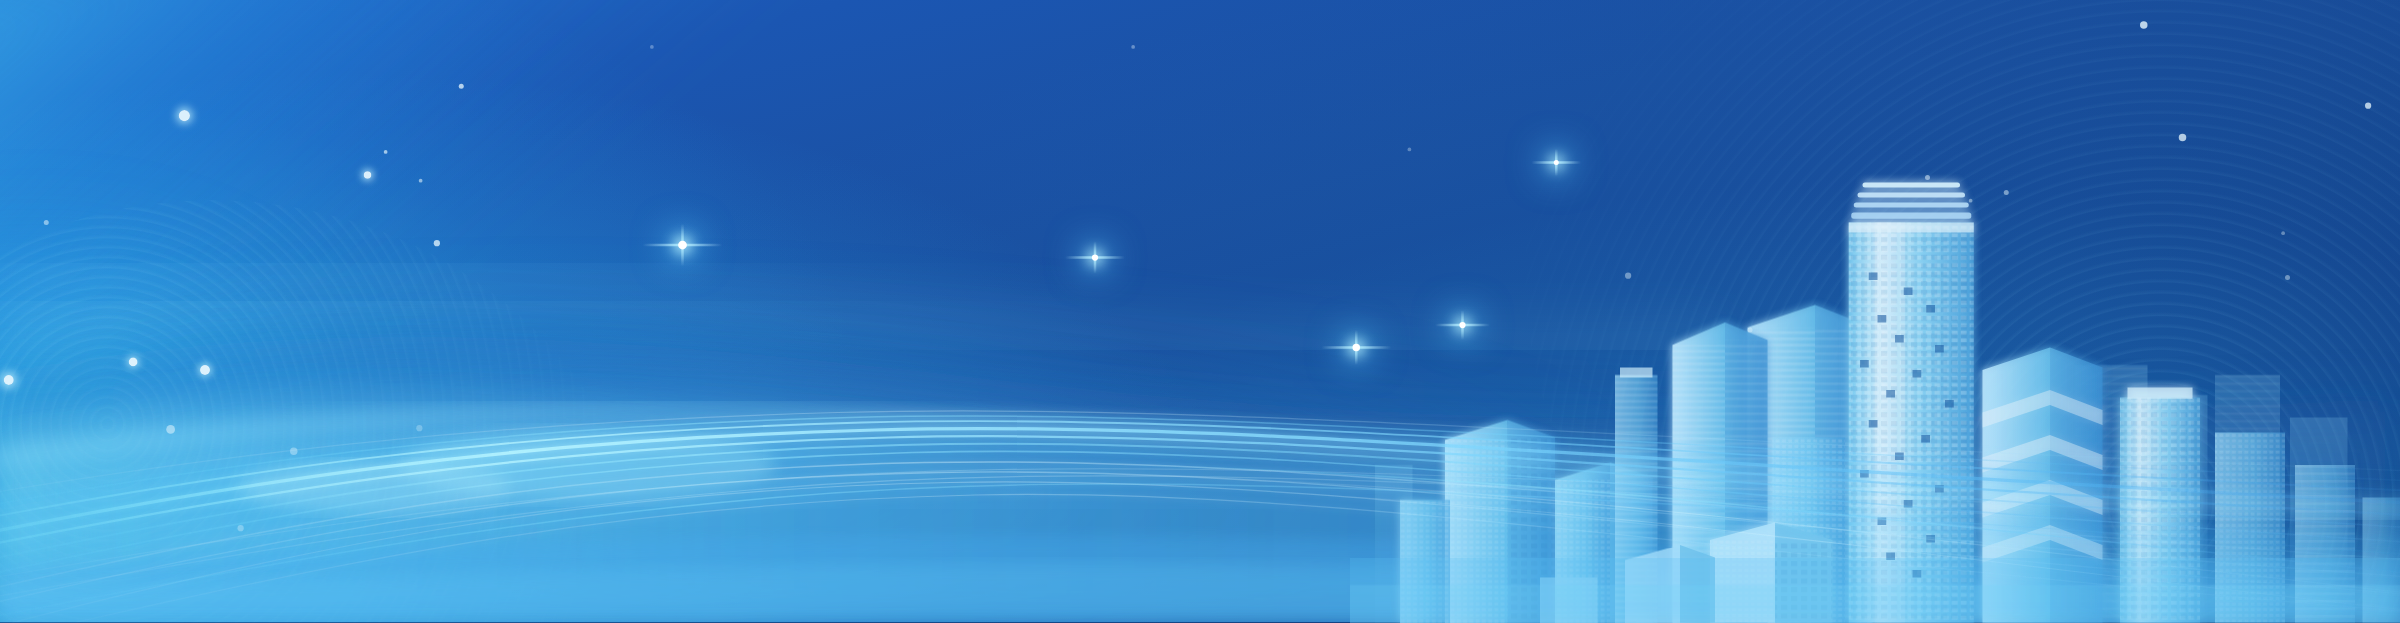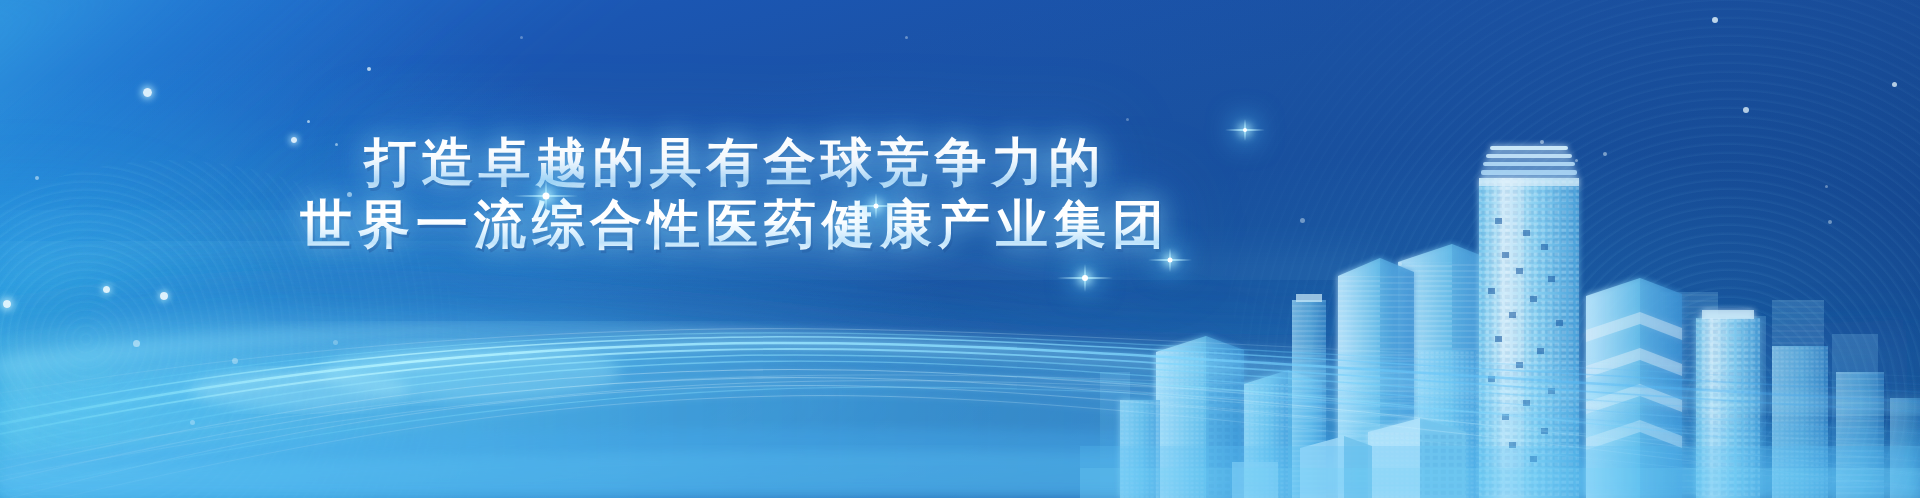--- a/index.html
+++ b/index.html
@@ -462,24 +462,20 @@
     <span class="dot" style="left:1540px;top:140px;width:4px;height:4px;opacity:.55;"></span>
     <span class="dot" style="left:1575px;top:159px;width:3px;height:3px;opacity:.45;"></span>
     <span class="dot" style="left:1603px;top:152px;width:4px;height:4px;opacity:.5;"></span>
     <span class="dot" style="left:1300px;top:218px;width:5px;height:5px;opacity:.45;"></span>
     <span class="dot" style="left:1398px;top:262px;width:4px;height:4px;opacity:.4;"></span>
     <span class="dot" style="left:1126px;top:118px;width:3px;height:3px;opacity:.35;"></span>
     <span class="dot" style="left:905px;top:36px;width:3px;height:3px;opacity:.4;"></span>
     <span class="dot" style="left:520px;top:36px;width:3px;height:3px;opacity:.35;"></span>
   </div>
 
-  <div class="headline">
-    <span class="ln l1">打造卓越的具有全球竞争力的</span>
-    <span class="ln l2">世界一流综合性医药健康产业集团</span>
-  </div>
 
   <div class="star" style="left:546px;top:196px;">
     <i class="hb"></i>
       <i class="vb"></i>
       <i class="core"></i>
   </div>
   <div class="star" style="left:876px;top:206px;">
     <i class="hb" style="width:48px;"></i>
       <i class="vb" style="height:26px;"></i>
       <i class="core" style="width:5px;height:5px;"></i>

